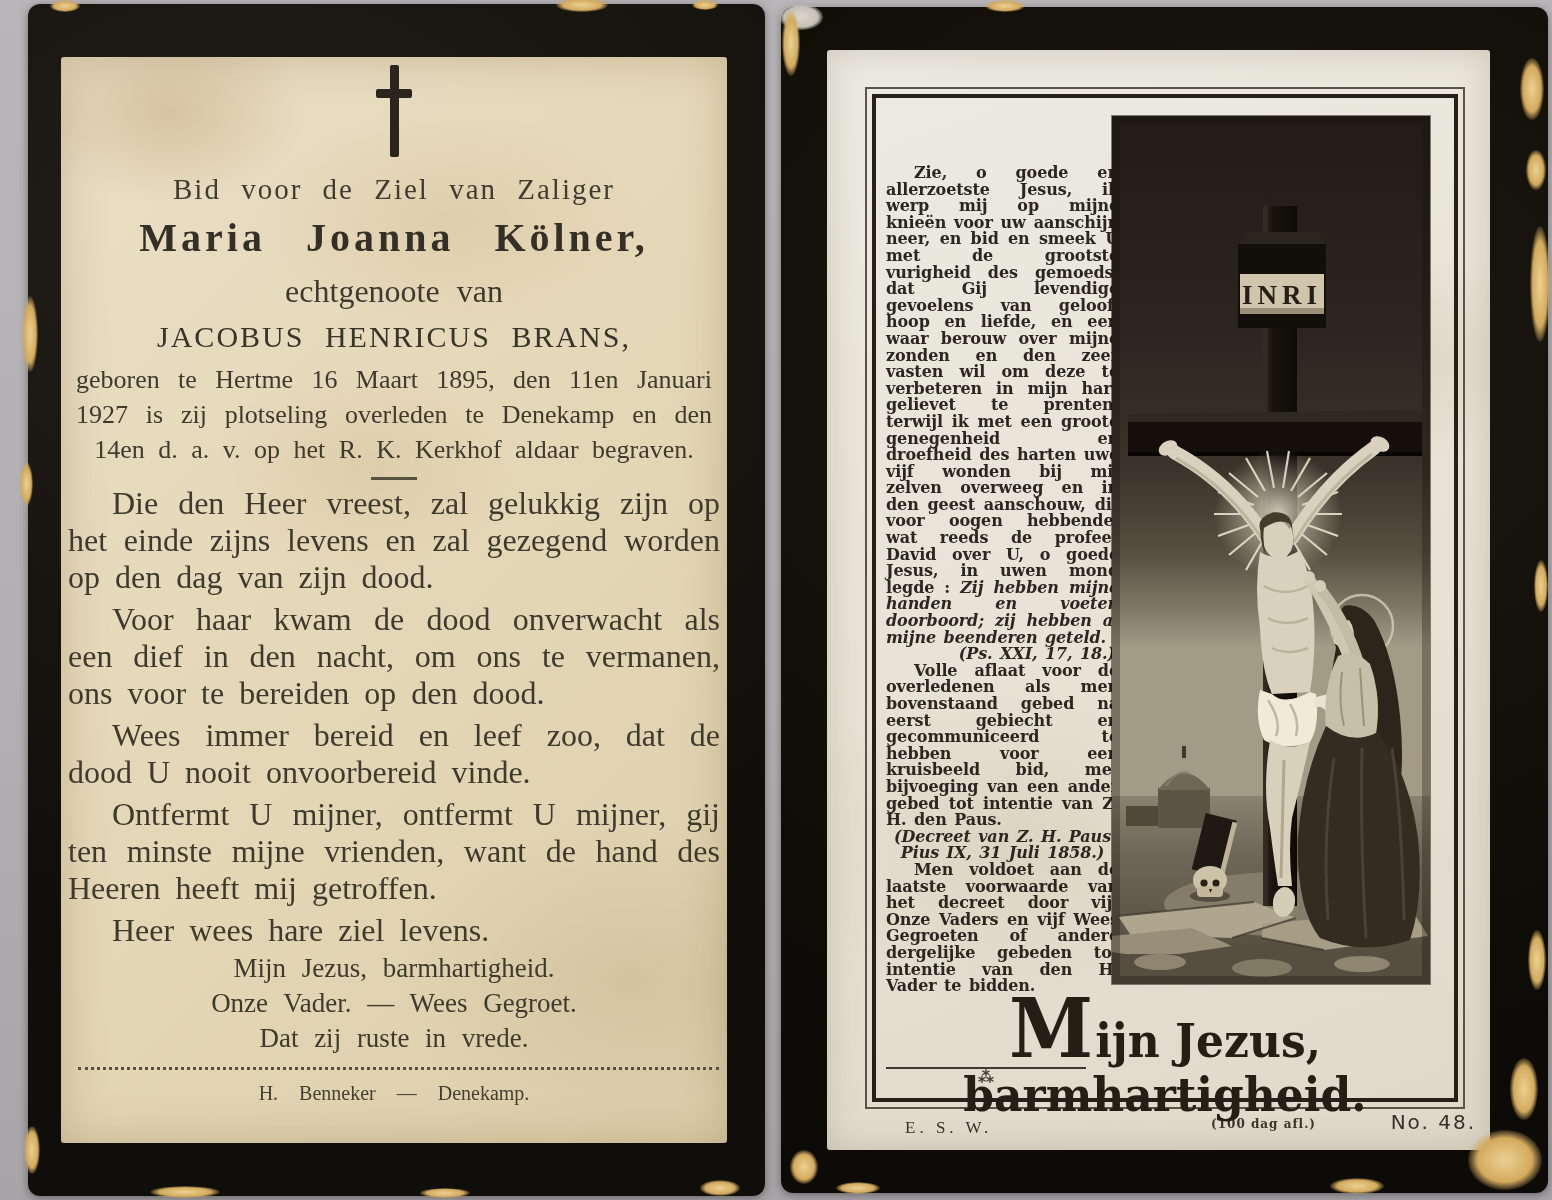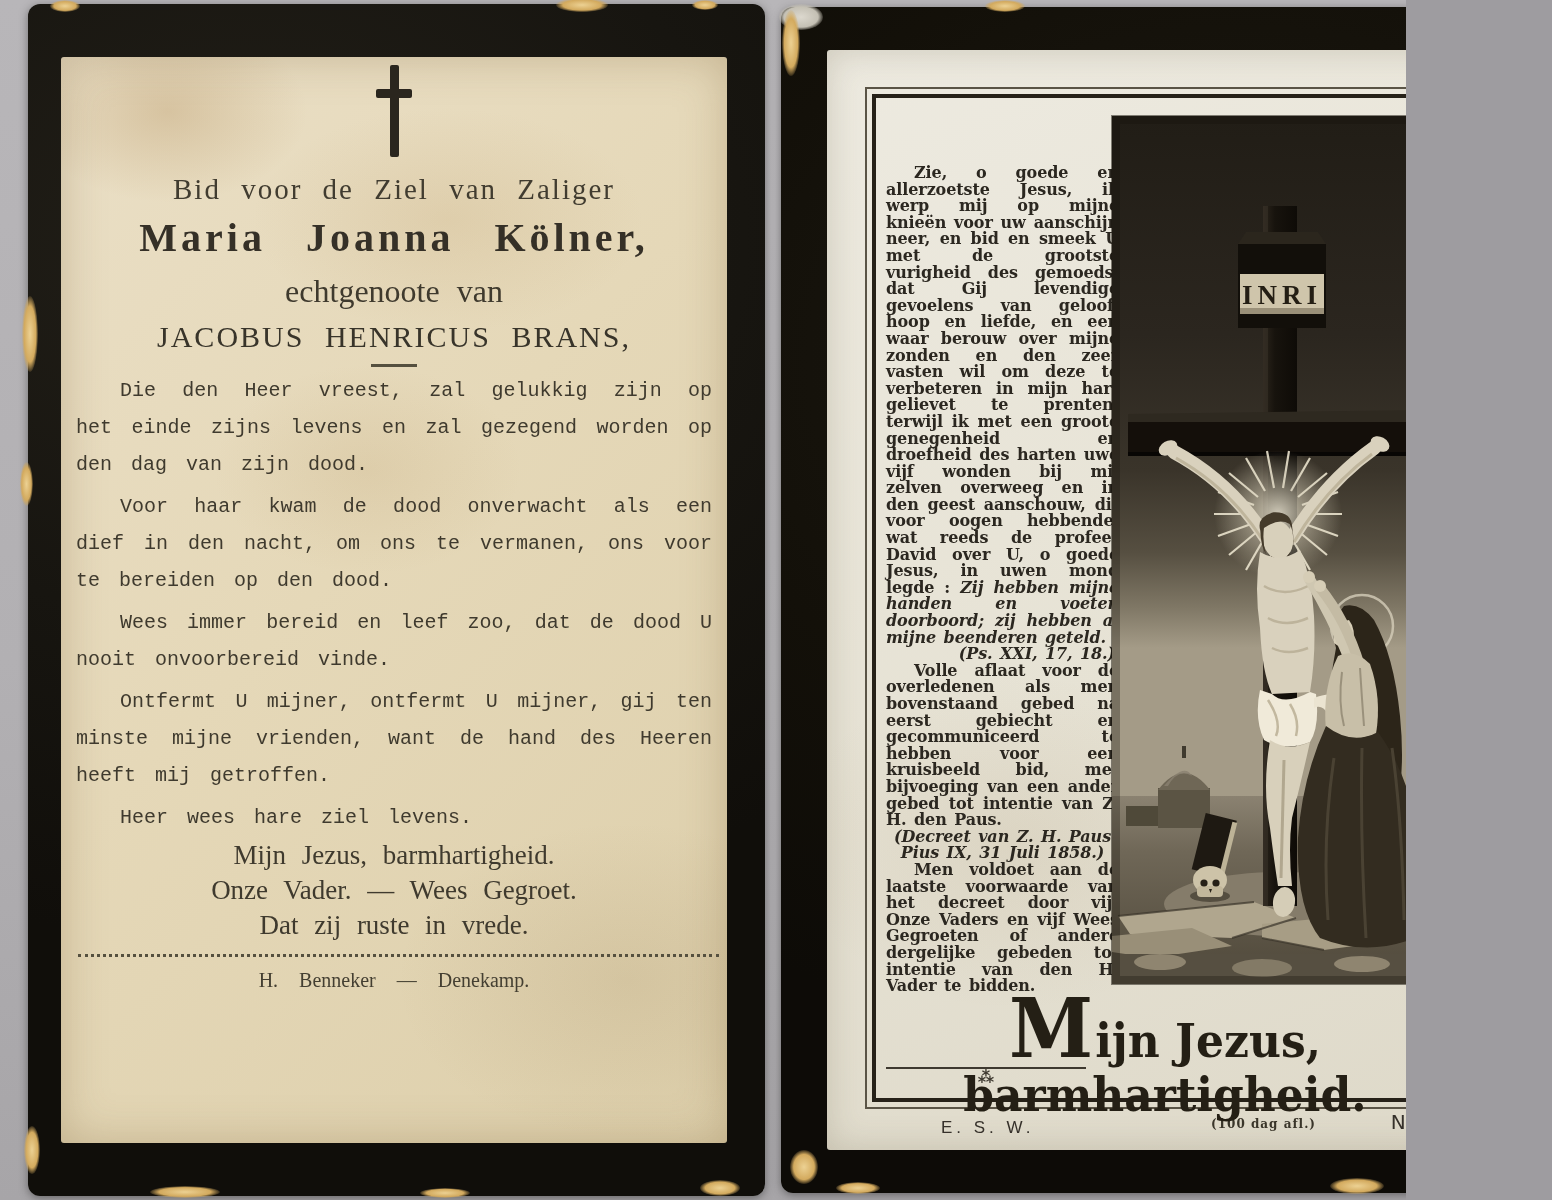--- a/index.html
+++ b/index.html
@@ -1,16 +1,16 @@
 <!DOCTYPE html>
 <html><head>
 <meta charset="utf-8">
 <style>
   html,body{margin:0;padding:0;background:#9e9ca0;}
-  .stage{position:relative;width:1406px;height:1200px;overflow:hidden;
+  .stage{position:relative;width:1552px;height:1200px;overflow:hidden;
     background:linear-gradient(180deg,#b8b6b9 0%,#b2b0b3 55%,#a7a5a8 100%);
     font-family:"Liberation Serif","DejaVu Serif",serif;}
   .card{position:absolute;border-radius:12px;}
   .card-front{left:28px;top:4px;width:737px;height:1192px;
     background:radial-gradient(ellipse 900px 700px at 30% 20%,#221f18 0%,#171510 55%,#100e0a 100%);
     box-shadow:0 2px 8px rgba(40,40,40,.5);}
   .card-back{left:781px;top:7px;width:767px;height:1186px;
     background:radial-gradient(ellipse 900px 700px at 60% 30%,#1d1a13 0%,#131009 60%,#0d0b07 100%);
     box-shadow:0 2px 8px rgba(40,40,40,.5);}
   .paper{position:absolute;border-radius:3px;}
@@ -34,21 +34,21 @@
   .cross-wrap{height:96px;margin-top:8px;position:relative;}
   .cross{position:relative;width:36px;height:92px;margin:0 auto;}
   .cross::before{content:"";position:absolute;left:14px;top:0;width:9px;height:92px;background:#2a261e;border-radius:2px;}
   .cross::after{content:"";position:absolute;left:0;top:24px;width:36px;height:9px;background:#2a261e;border-radius:2px;}
   .f-intro{margin:12px 0 0;text-align:center;font-size:29px;letter-spacing:2px;word-spacing:11px;color:#413c30;}
   .f-name{margin:8px 0 0;text-align:center;font-size:40px;font-weight:bold;letter-spacing:4px;word-spacing:26px;color:#353027;}
   .f-relation{margin:12px 0 0;text-align:center;font-size:32px;word-spacing:9px;}
   .f-spouse{margin:10px 0 0;text-align:center;font-size:30px;font-weight:normal;letter-spacing:2px;word-spacing:11px;color:#38342a;}
   .f-bio{margin:8px 0 0;padding:0 15px;font-size:26px;line-height:35px;text-align:justify;text-align-last:center;word-spacing:7px;}
   .f-divider{width:46px;height:0;border-top:3px solid #55503f;margin:10px auto 0;}
-  .f-para{margin:5px 0 0;padding:0 15px;font-size:20px;line-height:37px;text-align:justify;word-spacing:7px;text-indent:44px;font-family:Liberation Mono, monospace;}
+  .f-para{margin:5px 0 0;padding:0 7px;font-size:32px;line-height:37px;text-align:justify;word-spacing:7px;text-indent:44px;}
   .f-para-single{text-align:left;}
   .f-line{margin:4px 0 0;text-align:center;font-size:27px;word-spacing:9px;}
   .f-dotted{height:0;border-bottom:3px dotted #55503f;margin:13px 8px 0 17px;}
   .f-printer{margin:12px 0 0;text-align:center;font-size:20px;word-spacing:16px;color:#443f32;}
 
   
   .b-frame{position:absolute;left:38px;top:37px;width:600px;height:1022px;border:2px solid #5a5446;box-sizing:border-box;}
   .b-frame-inner{position:absolute;left:5px;top:5px;right:5px;bottom:5px;border:4px solid #262118;}
   .b-column{position:absolute;left:10px;top:67px;width:233px;font-size:16px;line-height:16.6px;
     font-weight:bold;text-align:justify;color:#2b2720;letter-spacing:-0.1px;word-spacing:2px;}
@@ -62,21 +62,21 @@
   .b-engraving{position:absolute;left:236px;top:18px;width:318px;height:868px;
     box-shadow:0 0 0 1px rgba(20,16,8,.5);}
   .b-engraving svg{display:block;width:100%;height:100%;}
   .b-motto{position:absolute;left:10px;right:10px;top:908px;text-align:center;color:#241f15;}
   .motto-text{display:inline-block;font-family:"DejaVu Serif","Liberation Serif",serif;font-weight:bold;
     font-size:44px;line-height:50px;transform:scaleY(1.08);letter-spacing:0px;}
   .motto-text::first-letter{font-size:76px;letter-spacing:2px;}
   .motto-note{display:block;text-align:right;margin-right:128px;font-size:12px;font-weight:bold;
     letter-spacing:1px;color:#3a352a;margin-top:0px;}
   .b-publisher{position:absolute;left:78px;bottom:12px;font-size:17px;letter-spacing:4px;
-    font-family:Liberation Sans, sans-serif;color:#35302a;margin-left:36px;}
+    font-family:Liberation Serif, serif;color:#35302a;}
   .b-number{position:absolute;right:14px;bottom:16px;font-size:20px;letter-spacing:2px;
     font-family:"DejaVu Sans","Liberation Sans",sans-serif;color:#35302a;}
 
   
   .wear{position:absolute;z-index:4;border-radius:50%;
     background:radial-gradient(ellipse at 50% 50%,#ecd193 0%,#d3aa5e 52%,rgba(200,160,90,0) 74%);}
   .wear-light{position:absolute;z-index:4;border-radius:50%;
     background:radial-gradient(ellipse at 50% 50%,#dcd8ce 0%,#c4c0b4 55%,rgba(190,186,175,0) 75%);}
 </style>
 </head>
@@ -86,20 +86,21 @@
 
   <section class="card card-front">
     <div class="paper paper-front">
       <div class="cross-wrap">
           <div class="cross"></div>
         </div>
       <p class="f-intro">Bid voor de Ziel van Zaliger</p>
       <h1 class="f-name">Maria Joanna Kölner,</h1>
       <p class="f-relation">echtgenoote van</p>
       <h2 class="f-spouse">JACOBUS HENRICUS BRANS,</h2>
+      <p class="f-bio">geboren te Hertme 16 Maart 1895, den 11en Januari 1927 is zij plotseling overleden te Denekamp en den 14en d. a. v. op het R. K. Kerkhof aldaar begraven.</p>
       <div class="f-divider"></div>
       <p class="f-para">Die den Heer vreest, zal gelukkig zijn op het einde zijns levens en zal gezegend worden op den dag van zijn dood.</p>
       <p class="f-para">Voor haar kwam de dood onverwacht als een dief in den nacht, om ons te vermanen, ons voor te bereiden op den dood.</p>
       <p class="f-para">Wees immer bereid en leef zoo, dat de dood U nooit onvoorbereid vinde.</p>
       <p class="f-para">Ontfermt U mijner, ontfermt U mijner, gij ten minste mijne vrienden, want de hand des Heeren heeft mij getroffen.</p>
       <p class="f-para f-para-single">Heer wees hare ziel levens.</p>
       <p class="f-line">Mijn Jezus, barmhartigheid.</p>
       <p class="f-line">Onze Vader.  —  Wees Gegroet.</p>
       <p class="f-line">Dat zij ruste in vrede.</p>
       <div class="f-dotted"></div>

